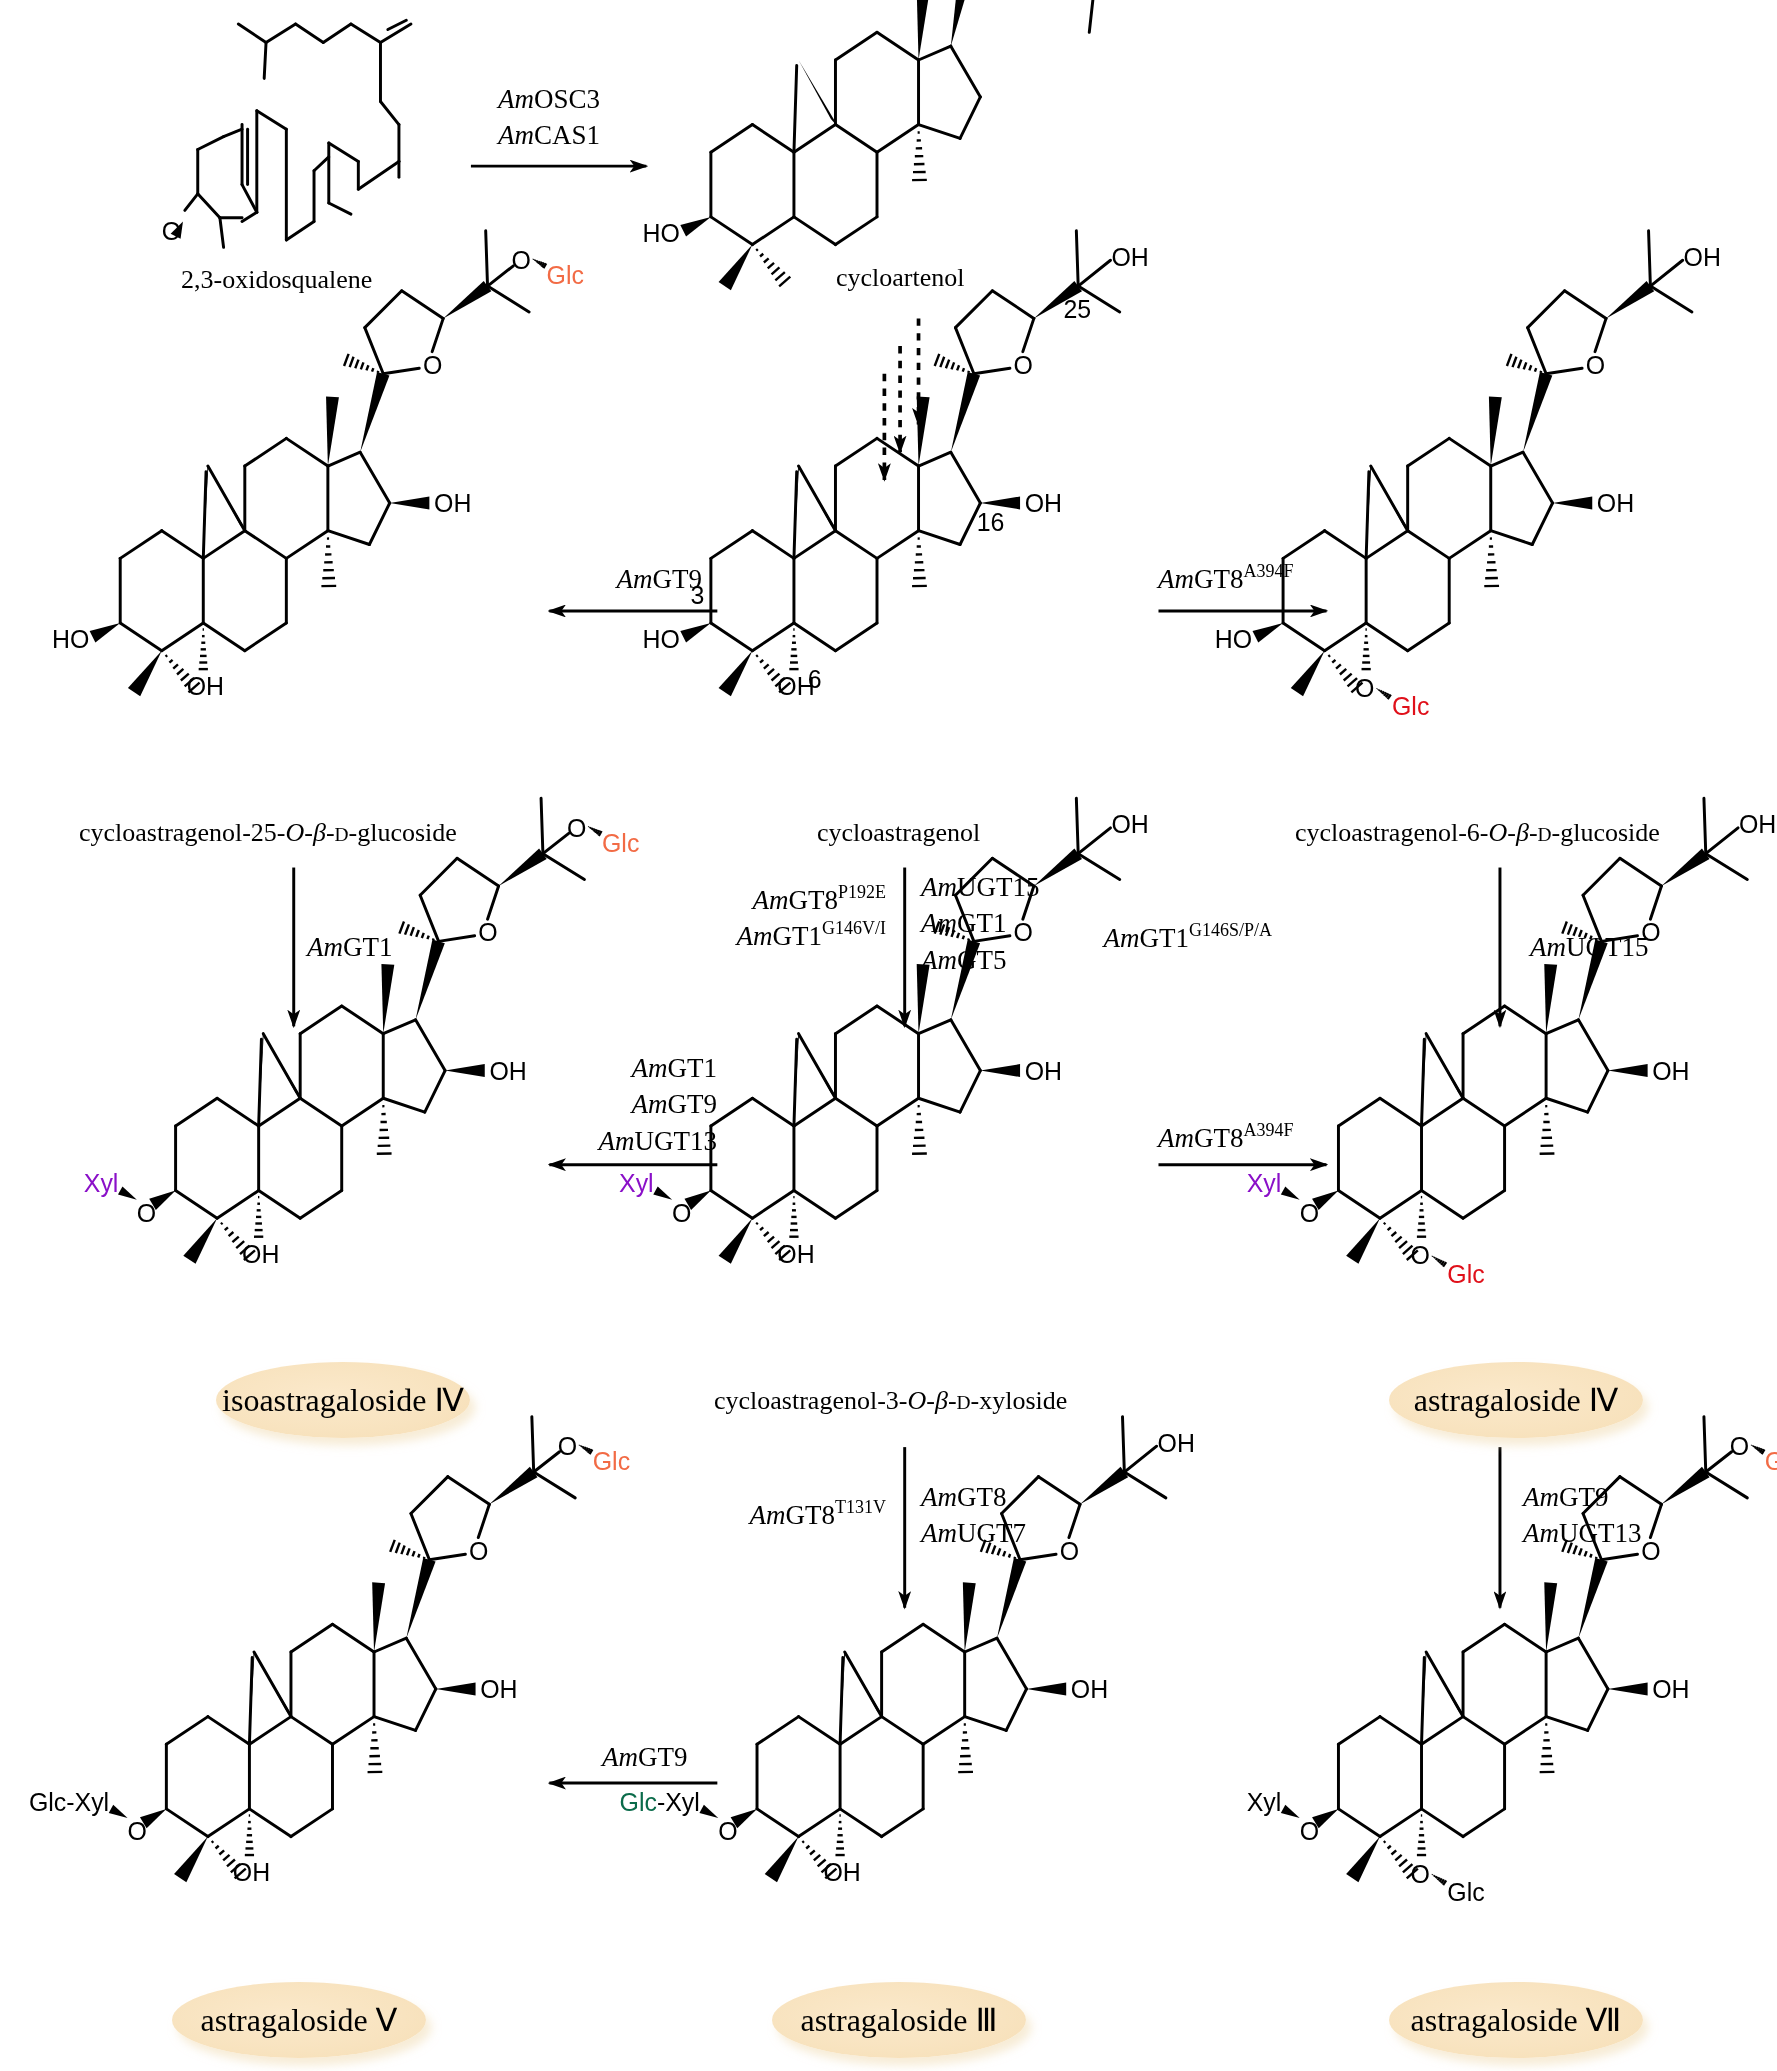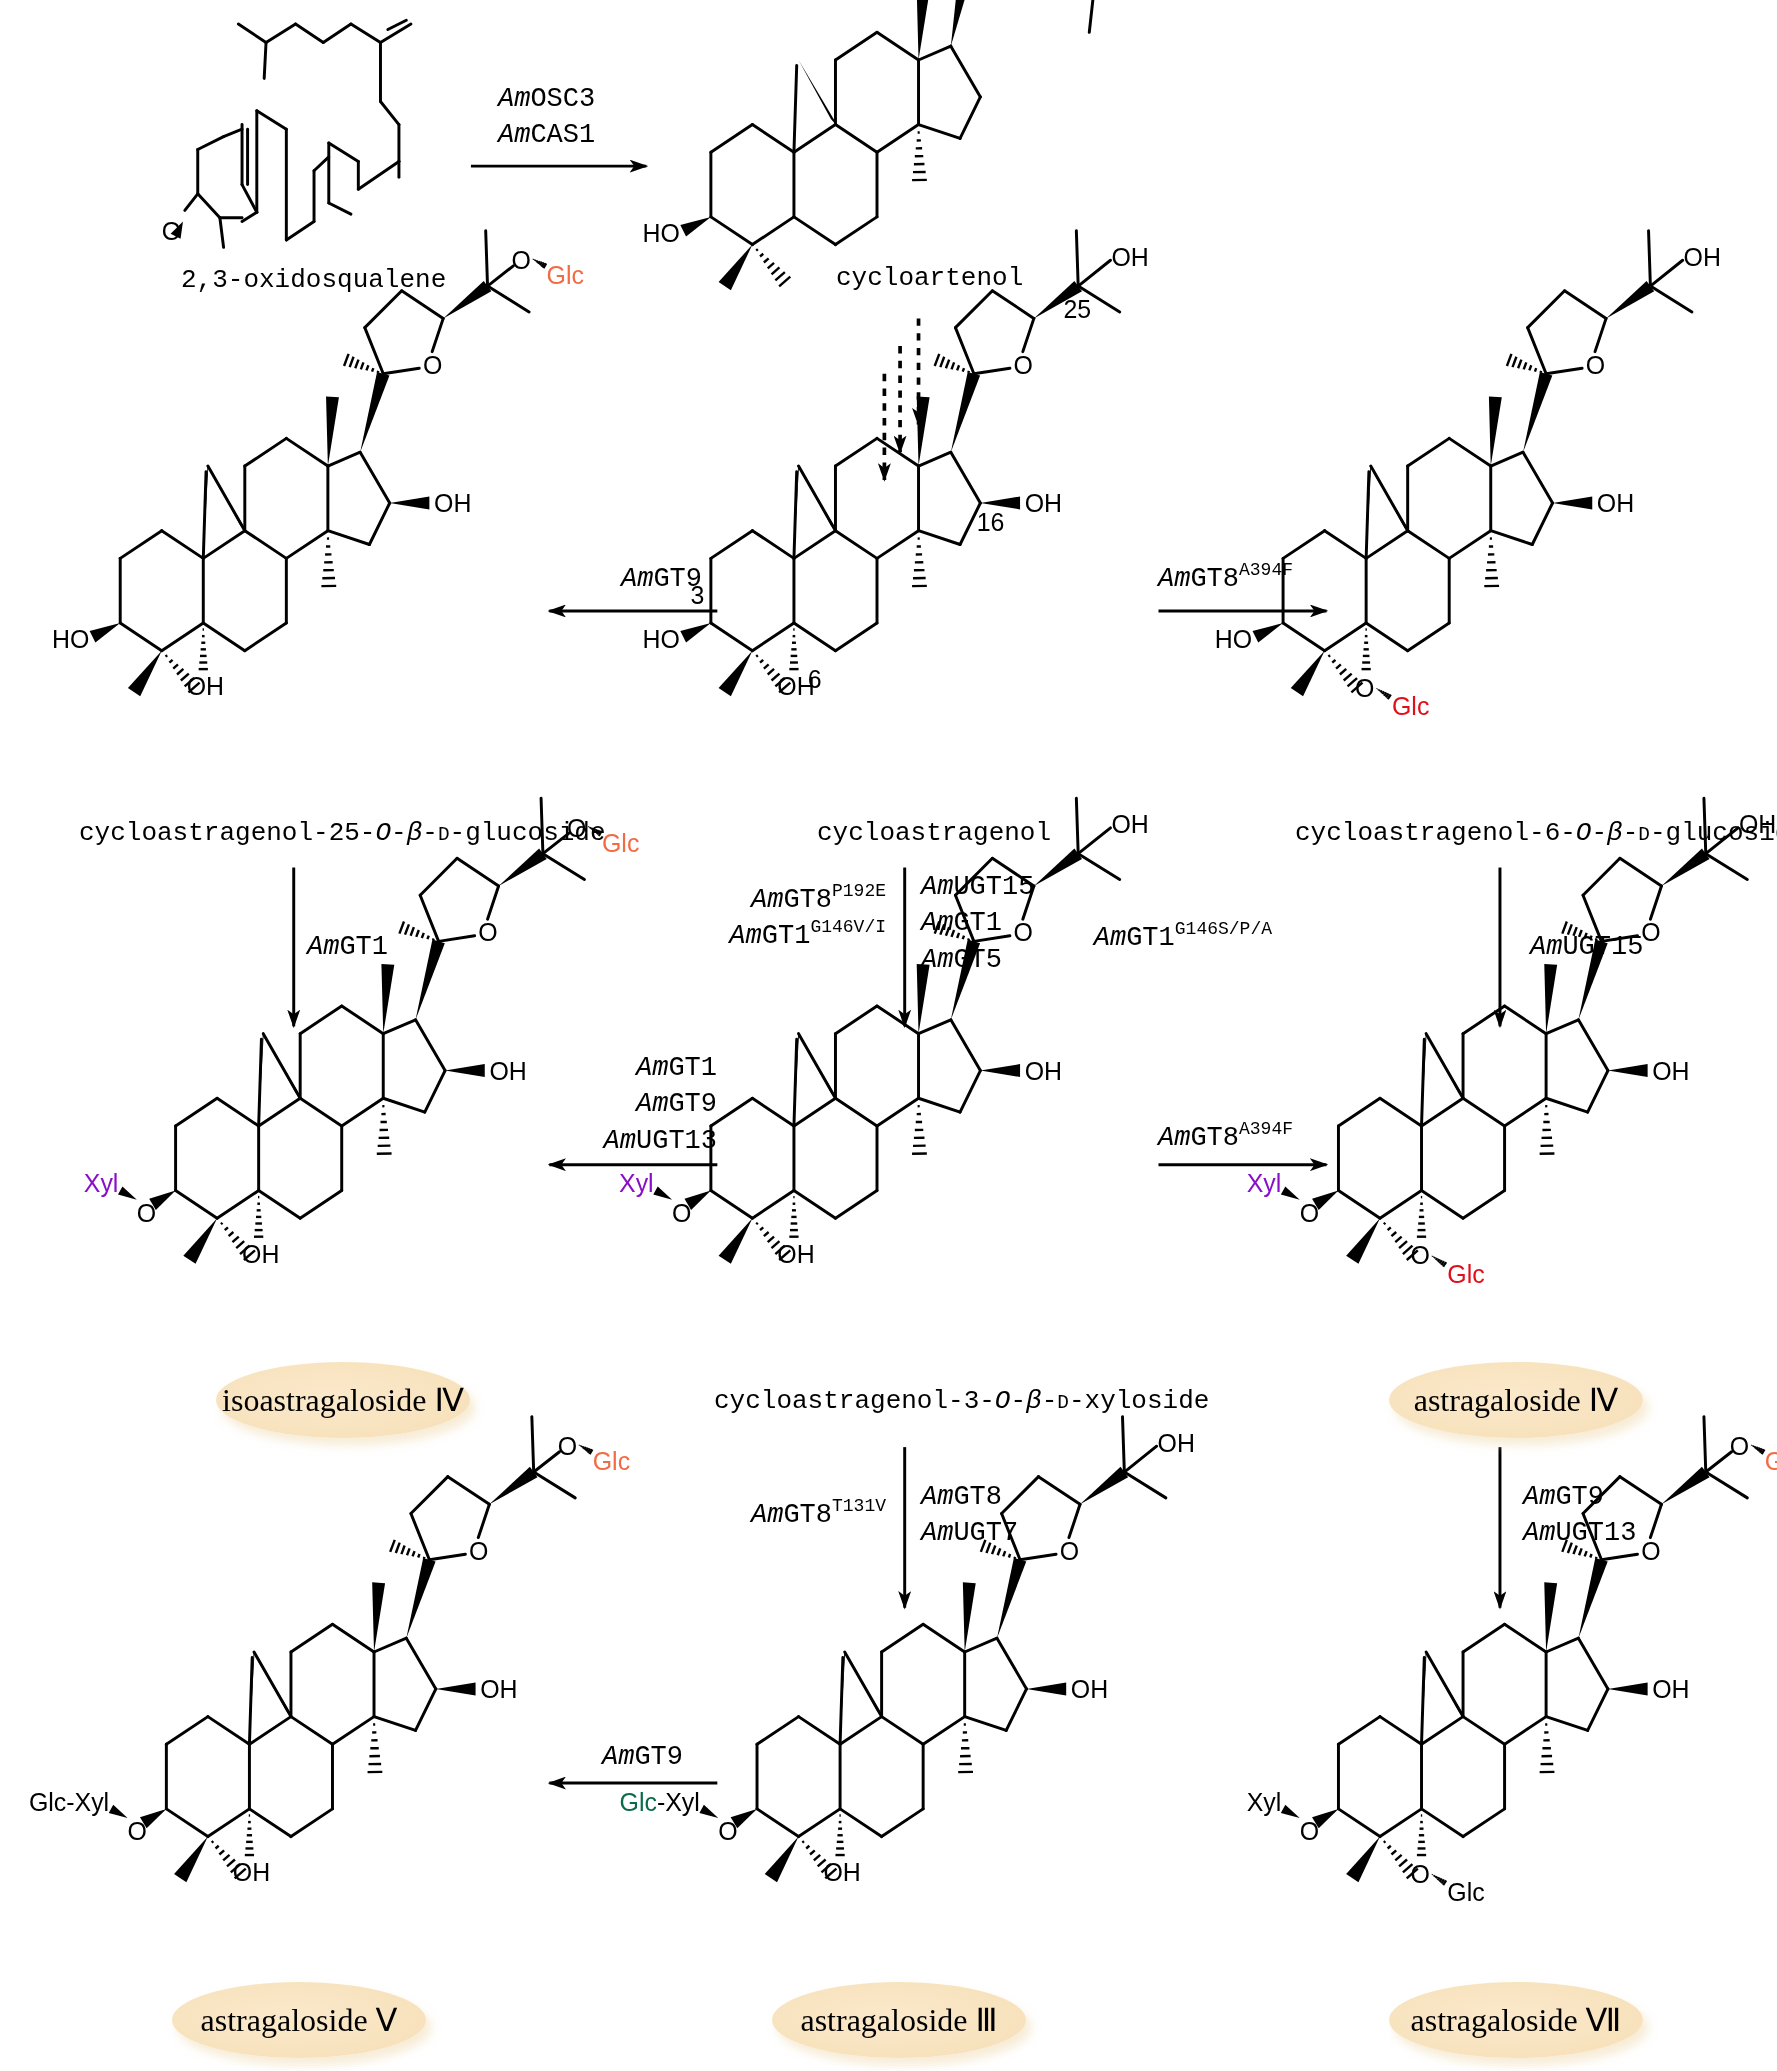--- a/index.html
+++ b/index.html
@@ -1,19 +1,19 @@
 <!DOCTYPE html>
 <html style="font-size:14.8px"><head>
 <meta charset="utf-8">
 <style>
   html, body { margin: 0; padding: 0; background: #ffffff; }
   body { width: 1778px; height: 2071px; position: relative; overflow: hidden; font-family: "Liberation Serif", serif; color: #000; }
   #canvas { position: absolute; left: 0; top: 0; width: 1778px; height: 2071px; }
-  .lbl { position: absolute; font-family: Liberation Mono, monospace; font-size: 26px; white-space: nowrap; line-height: 1; }
-  .enz { position: absolute; font-family: Liberation Mono, monospace; font-size: 27px; white-space: nowrap; line-height: 1.35; }
+  .lbl { position: absolute; font-family: Liberation Serif, serif; font-size: 26px; white-space: nowrap; line-height: 1; }
+  .enz { position: absolute; font-family: Liberation Serif, serif; font-size: 27px; white-space: nowrap; line-height: 1.35; }
   .enz i { font-style: italic; }
   .enz sup { font-size: 18px; vertical-align: 11px; line-height: 0; }
   .right { text-align: right; }
   .oval { position: absolute; width: 254px; height: 76px; border-radius: 50%;
           background: radial-gradient(ellipse at 45% 45%, #fbe9cb 0%, #f8e3bf 60%, #f6deb6 100%);
           box-shadow: 5.5px 7.4px 9.2px rgba(240,220,180,0.55);
           display: flex; align-items: center; justify-content: center; }
   .oval span { font-family: "Liberation Serif", serif; font-size: 32px; white-space: nowrap; }
   svg text.at { font-family: "Liberation Sans", sans-serif; font-size: 27px; }
 </style>

